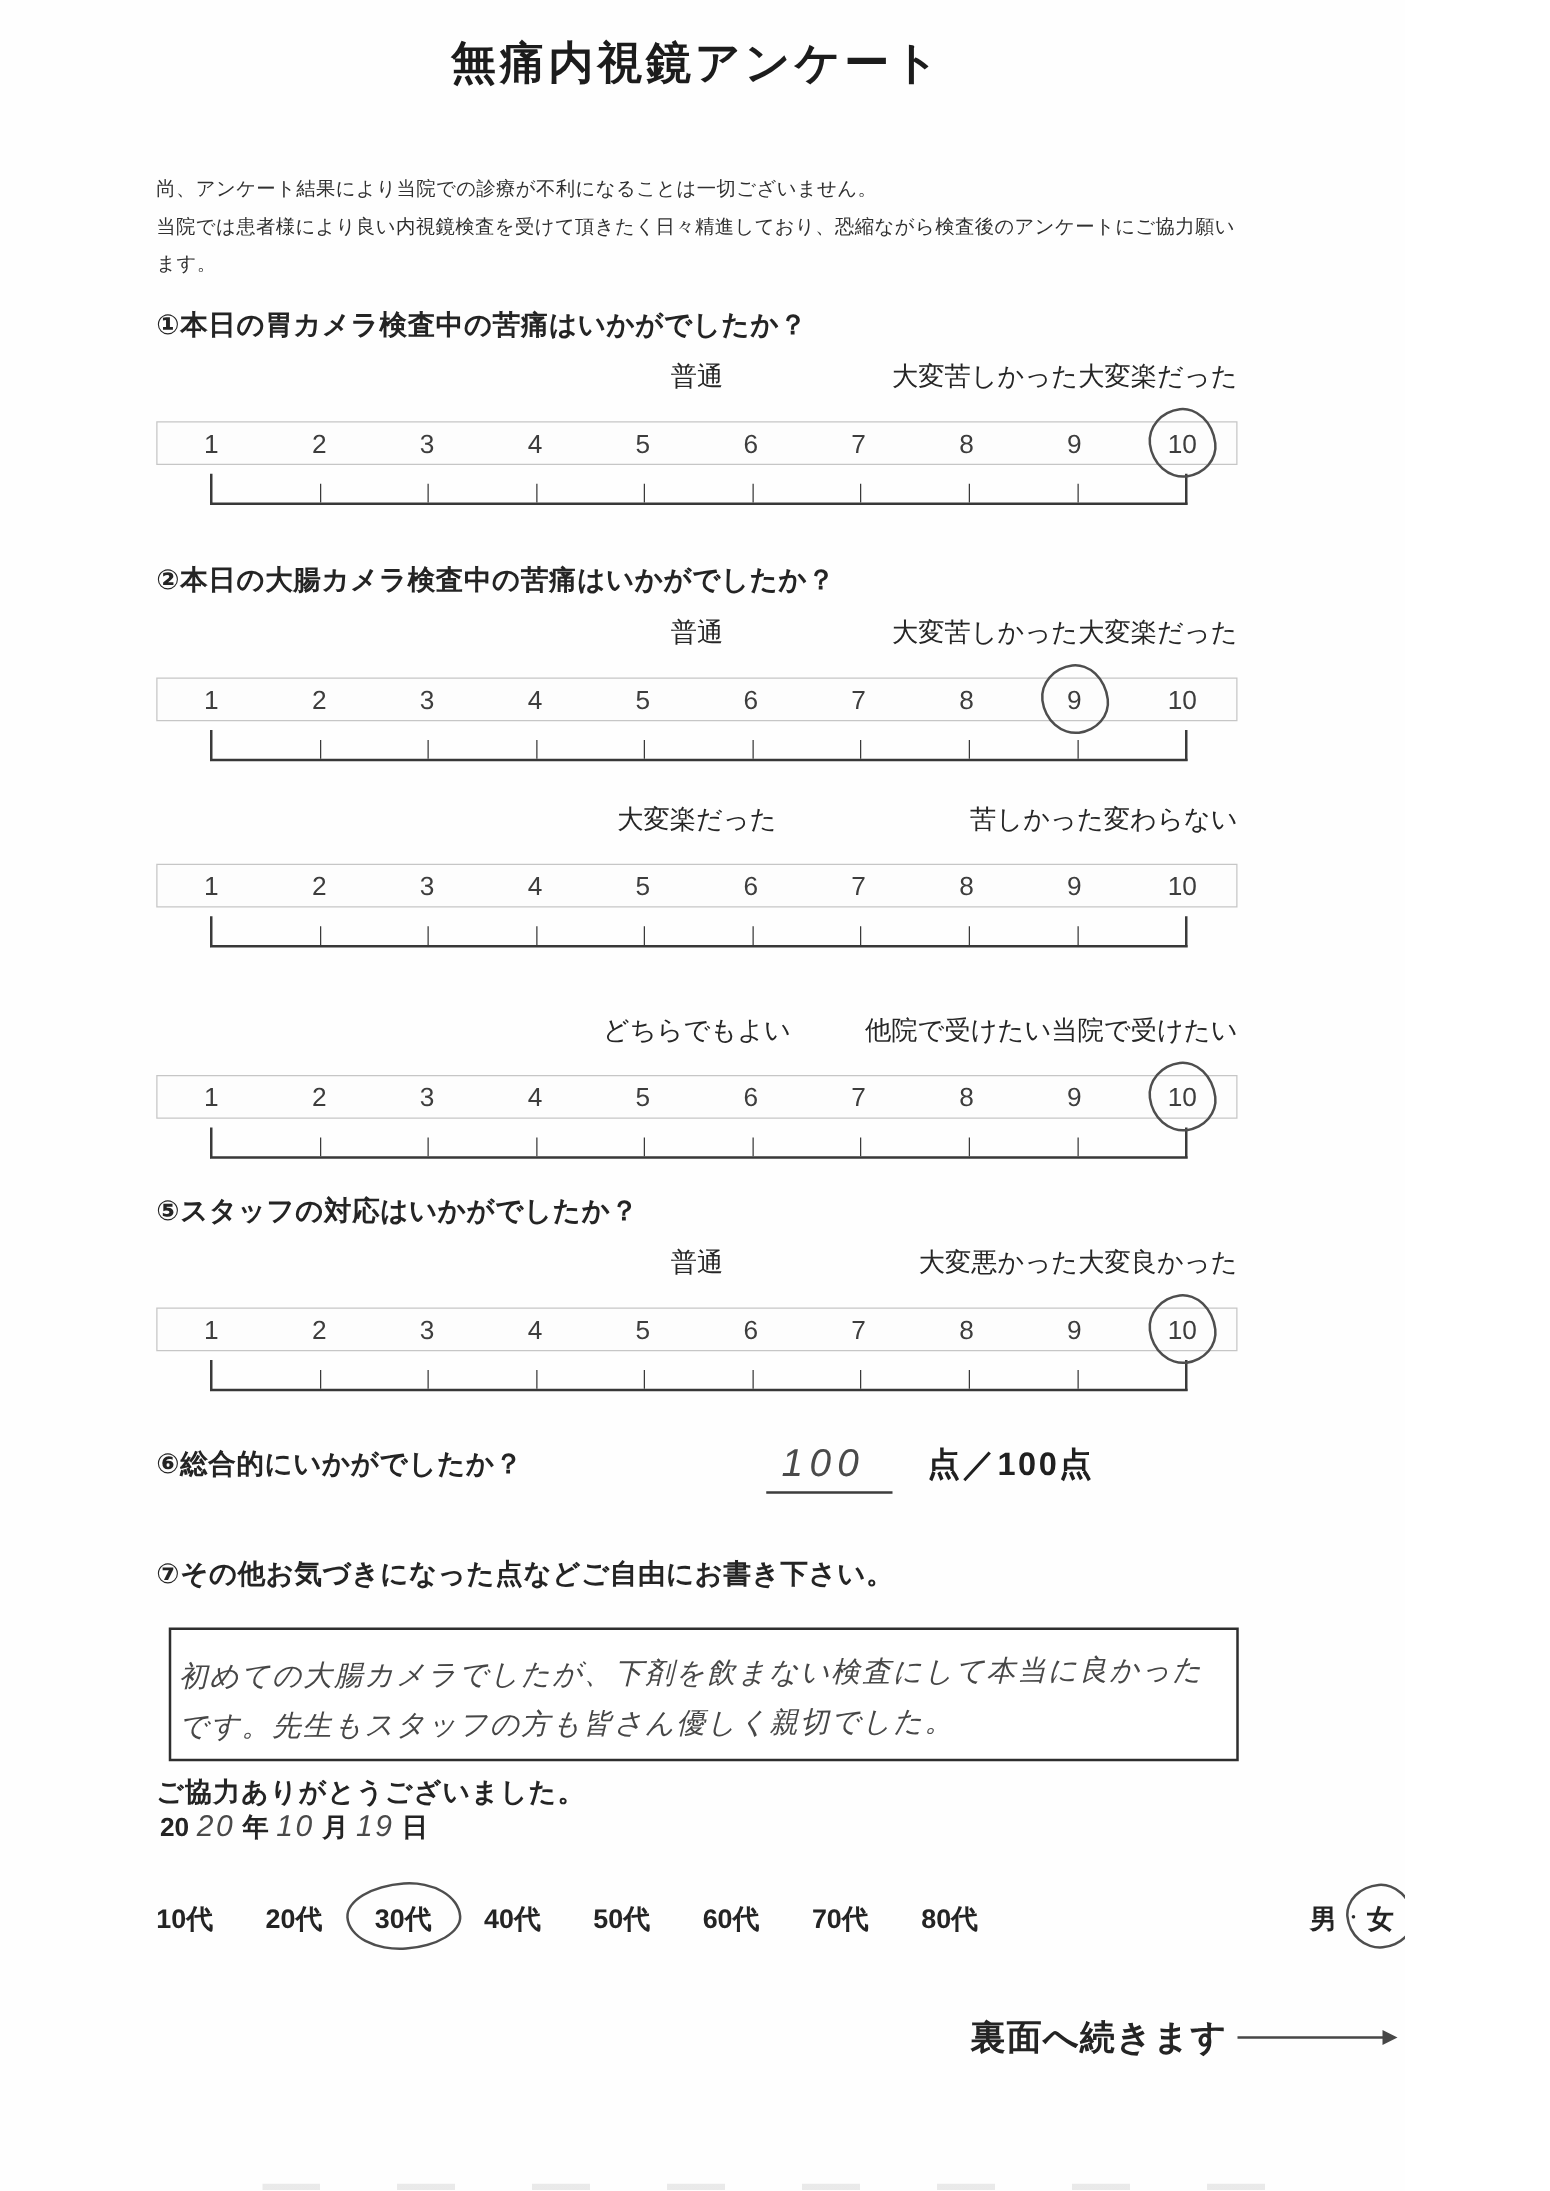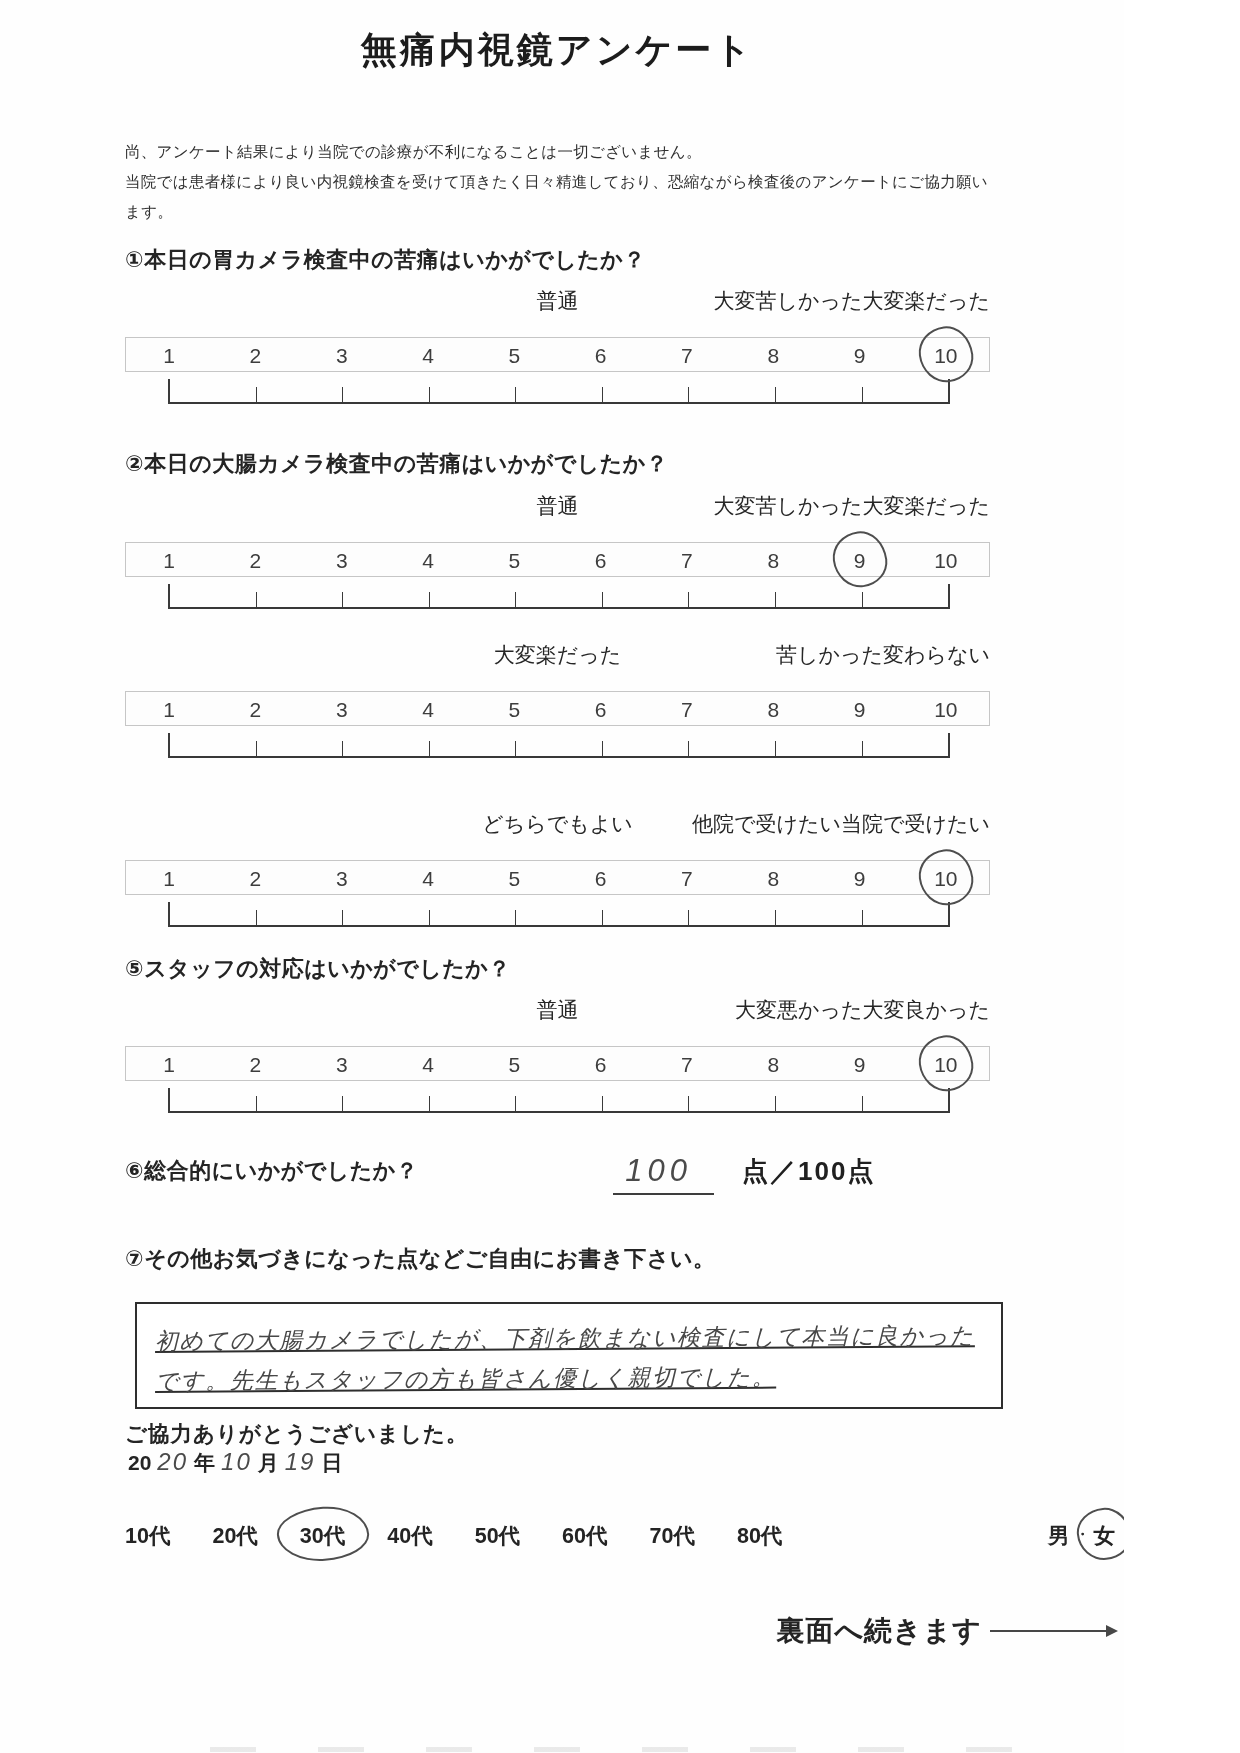--- a/index.html
+++ b/index.html
@@ -65,22 +65,21 @@
   .score-wrap { margin-left:195px; border-bottom:2.5px solid #3d3d3d; padding:0 22px 4px 12px; }
   .hand { font-style:italic; color:#4a4a4a; }
   .hand-score { font-size:31px; letter-spacing:5px;text-align:center; }
   .score-suffix { margin-left:28px; margin-bottom:6px; font-size:26px; font-weight:700; letter-spacing:2px; color:#202020; }
 
   
   .q7 { margin-top:50px; }
   .comment-box {
     margin:28px 0 0 10px; width:828px;
     border:2.5px solid #2e2e2e; background:#fff;
-    padding:14px 18px 8px 18px;
-    text-decoration:underline;
+    padding:14px 18px 8px 6px;
   }
   .comment-line { font-size:23px; line-height:1.75; letter-spacing:1.5px; color:#474747;
                   transform:rotate(-0.4deg); font-style:italic; }
 
   
   .thanks-row { display:flex; justify-content:space-between; align-items:baseline; margin-top:10px; width:930px;flex-direction:column; }
   .thanks { font-size:21.5px; font-weight:600; color:#242424; letter-spacing:1px; }
   .date .print { font-size:21px; font-weight:600; color:#242424; }
   .date .hand { font-size:24px; letter-spacing:2px; }
   .date span { margin:0 3px; }

